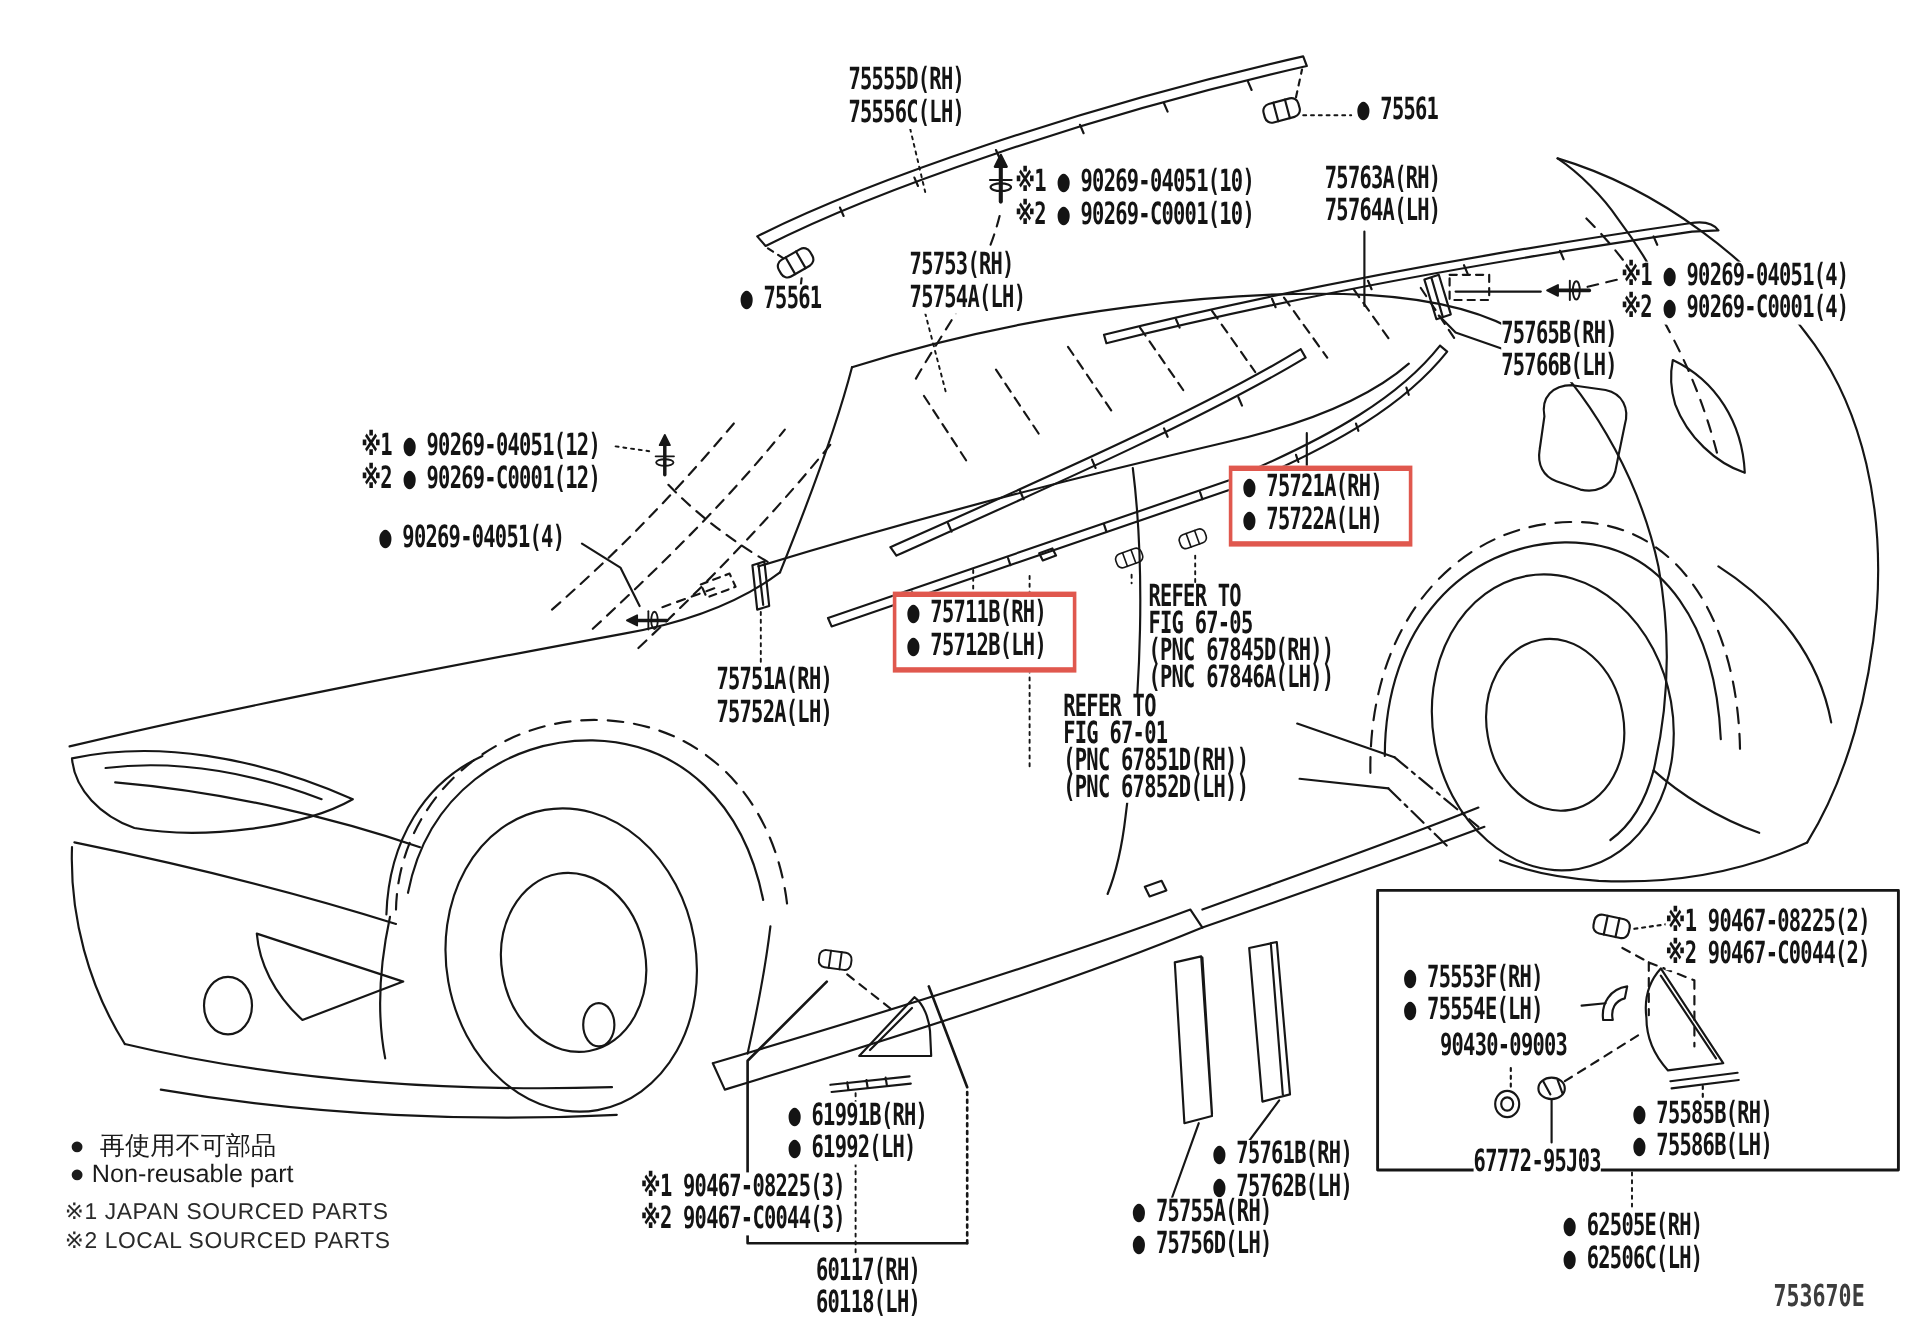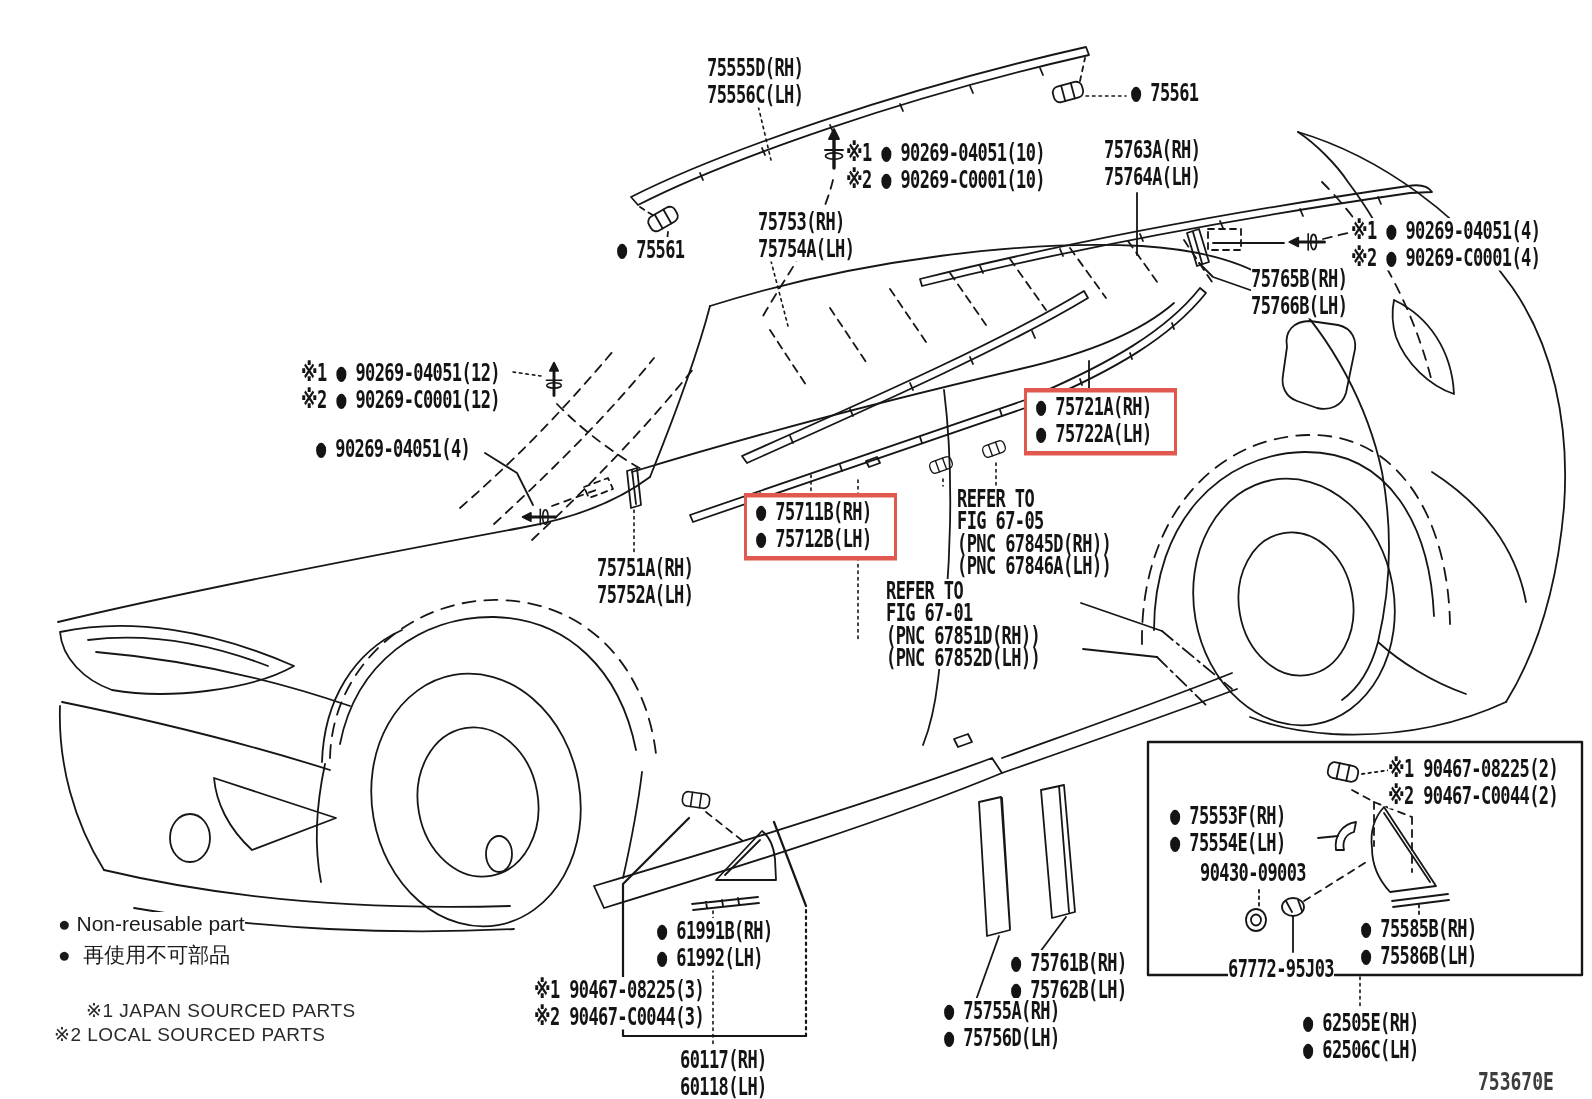--- a/index.html
+++ b/index.html
@@ -191,22 +191,22 @@
       <div class="lbl part" style="left: 1351px; top: 218px;"><div>※1 ● 90269-04051(4)</div><div>※2 ● 90269-C0001(4)</div></div>
       <div class="lbl part" style="left: 1251px; top: 266px;"><div>75765B(RH)</div><div>75766B(LH)</div></div>
       <div class="lbl part" style="left: 301px; top: 360px;"><div>※1 ● 90269-04051(12)</div><div>※2 ● 90269-C0001(12)</div></div>
       <div class="lbl part" style="left: 316px; top: 436px;"><div>● 90269-04051(4)</div></div>
       <div class="lbl part hl" style="left: 1024px; top: 388px; border-color: rgb(224, 88, 78);"><div>● 75721A(RH)</div><div>● 75722A(LH)</div></div>
       <div class="lbl part hl" style="left: 744px; top: 493px; border-color: rgb(224, 88, 78);"><div>● 75711B(RH)</div><div>● 75712B(LH)</div></div>
       <div class="lbl part tight" style="left: 957px; top: 487px;"><div>REFER TO</div><div>FIG 67-05</div><div>(PNC 67845D(RH))</div><div>(PNC 67846A(LH))</div></div>
       <div class="lbl part" style="left: 597px; top: 555px;"><div>75751A(RH)</div><div>75752A(LH)</div></div>
       <div class="lbl part tight" style="left: 886px; top: 579px;"><div>REFER TO</div><div>FIG 67-01</div><div>(PNC 67851D(RH))</div><div>(PNC 67852D(LH))</div></div>
       <div class="lbl legend" style="left: 58px; top: 941px; font-family: Liberation Mono, monospace;"><div>● 再使用不可部品</div></div>
-      <div class="lbl legend" style="left: 58px; top: 912px;"><div>● Non-reusable part</div></div>
-      <div class="lbl note" style="left: 54px; top: 999px; margin-left: 32px;"><div>※1 JAPAN SOURCED PARTS</div></div>
+      <div class="lbl legend" style="left: 58px; top: 967px;"><div>● Non-reusable part</div></div>
+      <div class="lbl note" style="left: 54px; top: 999px;"><div>※1 JAPAN SOURCED PARTS</div></div>
       <div class="lbl note" style="left: 54px; top: 1023px; text-align: center;"><div>※2 LOCAL SOURCED PARTS</div></div>
       <div class="lbl part" style="left: 657px; top: 918px;"><div>● 61991B(RH)</div><div>● 61992(LH)</div></div>
       <div class="lbl part" style="left: 534px; top: 977px;"><div>※1 90467-08225(3)</div><div>※2 90467-C0044(3)</div></div>
       <div class="lbl part" style="left: 680px; top: 1047px;"><div>60117(RH)</div><div>60118(LH)</div></div>
       <div class="lbl part" style="left: 1011px; top: 950px;"><div>● 75761B(RH)</div><div>● 75762B(LH)</div></div>
       <div class="lbl part" style="left: 944px; top: 998px;"><div>● 75755A(RH)</div><div>● 75756D(LH)</div></div>
       <div class="lbl part" style="left: 1388px; top: 756px;"><div>※1 90467-08225(2)</div><div>※2 90467-C0044(2)</div></div>
       <div class="lbl part" style="left: 1170px; top: 803px;"><div>● 75553F(RH)</div><div>● 75554E(LH)</div></div>
       <div class="lbl part" style="left: 1200px; top: 860px;"><div>90430-09003</div></div>
       <div class="lbl part" style="left: 1228px; top: 956px;"><div>67772-95J03</div></div>

